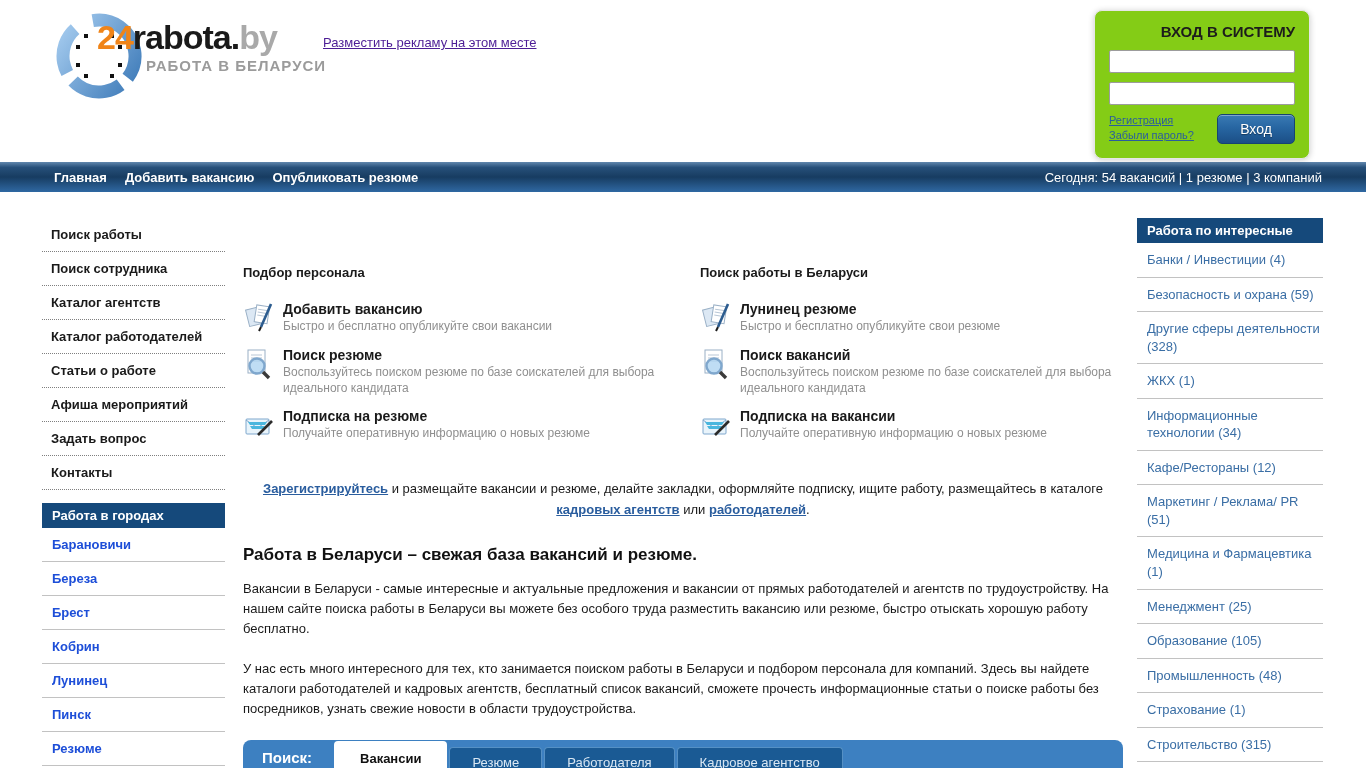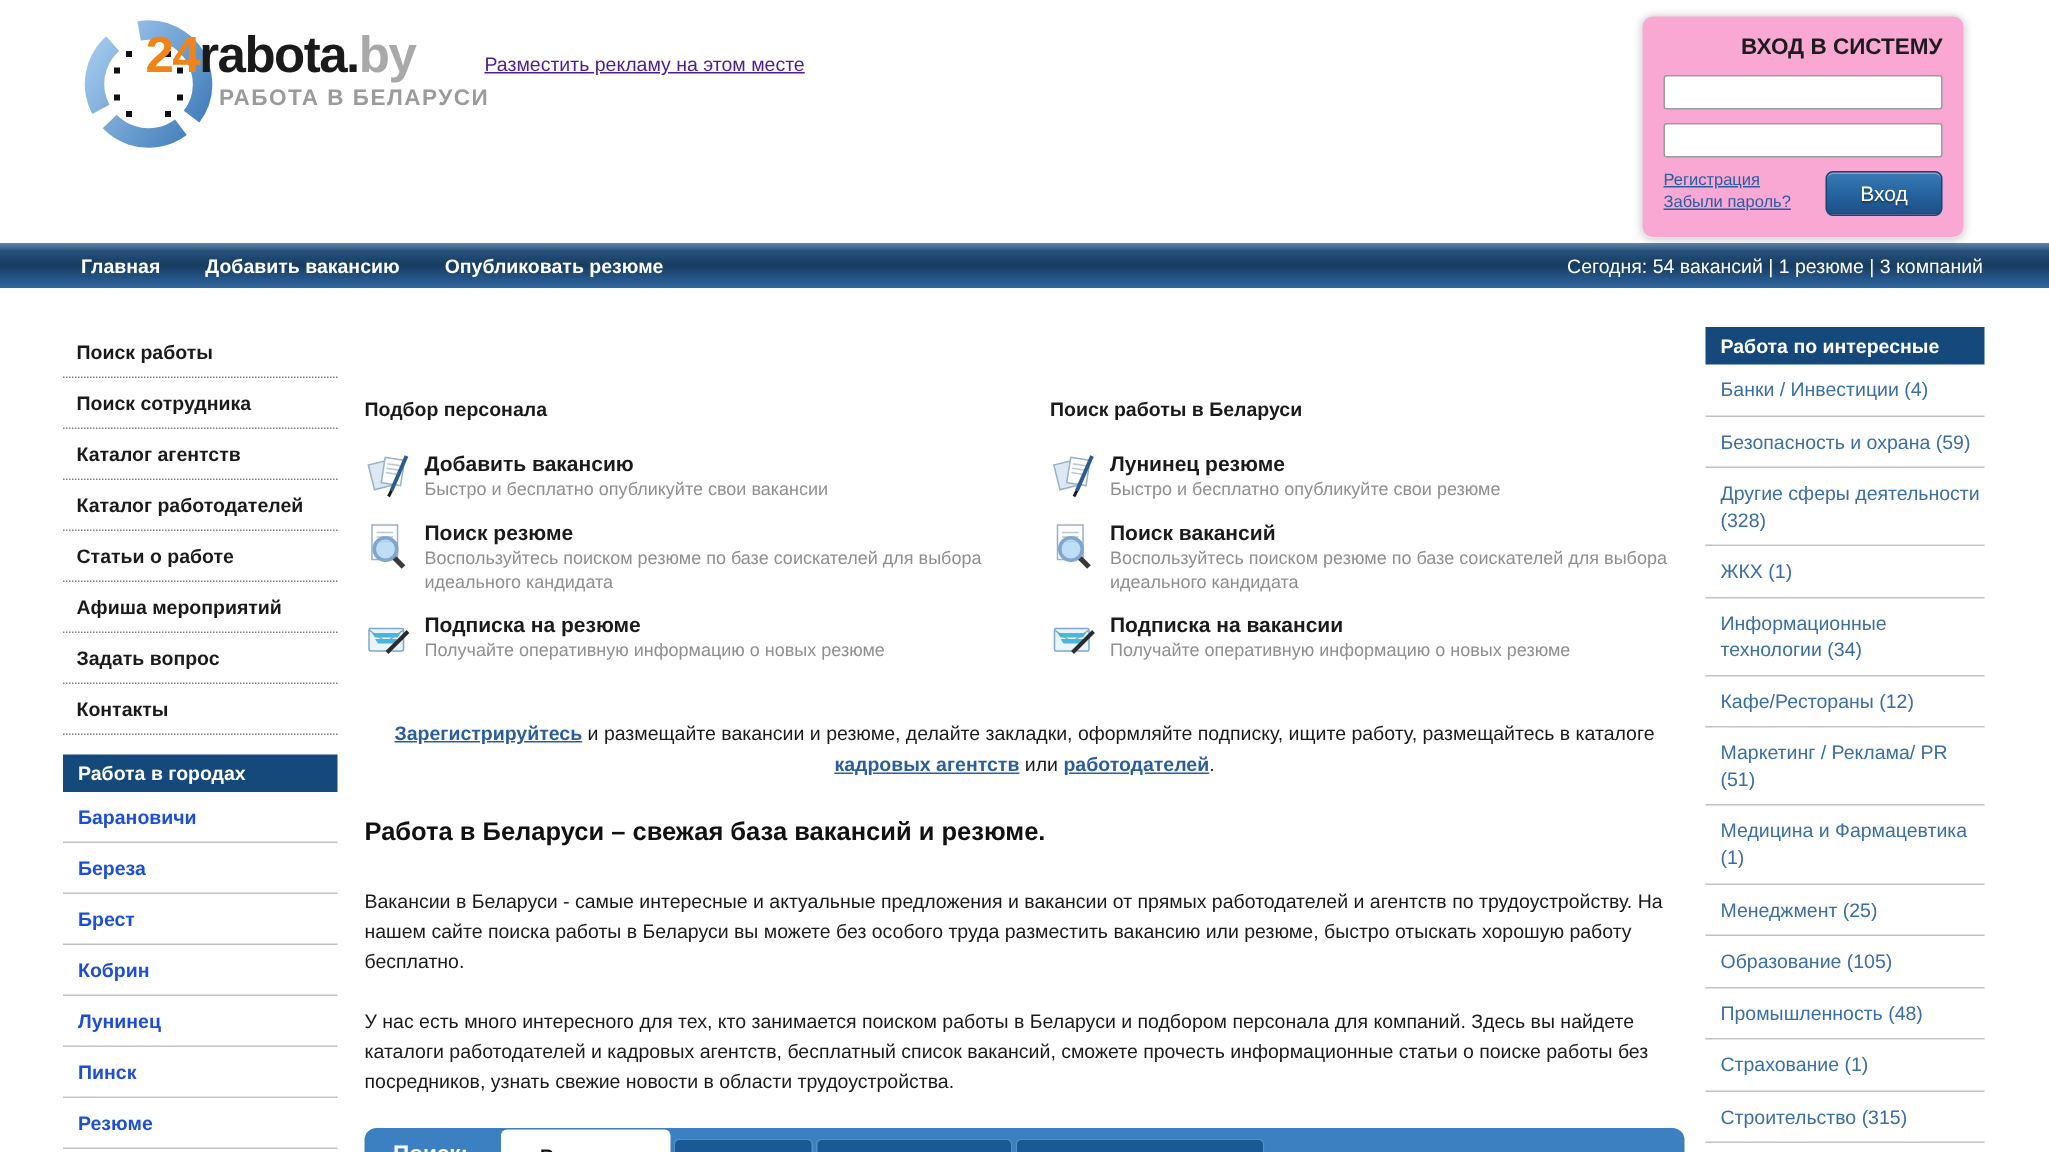--- a/index.html
+++ b/index.html
@@ -14,36 +14,36 @@
   .logo-ring { position:absolute; left:0; top:4px; }
   .logo-text { position:absolute; left:42px; top:10px; font-weight:bold; font-size:34px; letter-spacing:-1px; white-space:nowrap; }
   .logo-24 { color:#f08418; }
   .logo-rabota { color:#1a1a1a; }
   .logo-by { color:#a9a9a9; }
   .logo-tagline { position:absolute; left:91px; top:49px; font-size:15px; font-weight:bold;
                   color:#9b9b9b; letter-spacing:1px; white-space:nowrap; }
   .ad-link { position:absolute; left:323px; top:35px; font-size:13px; color:#4c1d95; text-decoration:underline; }
 
   .login-card { position:absolute; right:56px; top:10px; width:216px; padding:12px 14px 14px;
-                background:#f9a8d4; border:1px solid #e6e6e6; border-radius:8px;
+                background:#84cc16; border:1px solid #e6e6e6; border-radius:8px;
                 box-shadow:0 1px 6px rgba(0,0,0,.2); }
   .login-title { text-align:right; font-size:15px; font-weight:bold; color:#1c1c1c; margin-bottom:10px; }
   .login-input { width:100%; height:23px; border:1px solid #9c9c9c; border-radius:2px;
                  margin-bottom:9px; padding:0 5px; font-size:13px; font-family:inherit; }
   .login-bottom { display:flex; justify-content:space-between; align-items:center; }
   .login-links a { display:block; font-size:11px; color:#2a5d9e; text-decoration:underline; margin-bottom:3px; }
   .login-btn { width:78px; height:30px; border-radius:5px; border:1px solid #164471;
                background:linear-gradient(180deg,#3a7ab4 0%,#2766a2 45%,#1b4f86 100%);
                color:#fff; font-size:14px; font-family:inherit; cursor:pointer;
                box-shadow:inset 0 1px 0 rgba(255,255,255,.35); text-shadow:0 1px 1px rgba(0,0,0,.4); }
 
   
   .nav { height:30px; display:flex; align-items:center; color:#fff; font-size:13px;
          background:linear-gradient(180deg,#6187ad 0%,#27507a 18%,#173c61 50%,#2f68a2 100%); }
-  .nav-items { display:flex; gap:30px; margin-left:54px; font-weight:bold; }
+  .nav-items { display:flex; gap:18px; margin-left:54px; font-weight:bold; }
   .nav-items span { cursor:pointer; }
   .nav-stats { margin-left:auto; margin-right:44px; }
 
   
   .content { display:flex; align-items:flex-start; padding:26px 43px 0 42px; }
   .sidebar-left { width:183px; flex:none; }
   .main { flex:1; min-width:0; margin:0 14px 0 18px; }
   .sidebar-right { width:186px; flex:none; }
 
   
@@ -62,21 +62,21 @@
   .feature-cols { display:grid; grid-template-columns:457px 1fr; padding-top:47px; }
   .col-title { font-weight:bold; font-size:13px; margin-bottom:21px; }
   .feature { display:flex; margin-bottom:12px; }
   .feature-icon { width:34px; height:34px; margin-right:6px; flex:none; }
   .feature-title { font-weight:bold; font-size:14px; margin-bottom:2px; cursor:pointer; }
   .feature-desc { font-size:12px; color:#8f8f8f; line-height:1.3; max-width:372px; }
 
   .register-note { text-align:center; font-size:13px; line-height:1.6; margin-top:25px; }
   .register-note a { color:#2a5d9e; font-weight:bold; text-decoration:underline; }
 
-  .main-heading { font-size:17px; font-weight:bold; margin:24px 0 26px; color:#111; }
+  .main-heading { font-size:17px; font-weight:bold; margin:24px 0 14px; color:#111; }
   .main p { font-size:13px; line-height:1.55; margin-bottom:20px; }
 
   
   .search-panel { margin-top:7px; background:#3d80c1; border-radius:8px 8px 0 0; height:170px; }
   .search-head { display:flex; align-items:flex-end; height:36px; padding-left:19px; }
   .search-label { align-self:center; color:#fff; font-weight:bold; font-size:15px; margin-right:22px; }
   .tab { height:29px; line-height:29px; padding:0 22px; background:#1a5a94; color:#d9e7f3;
          font-size:13px; border:1px solid #5590c4; border-bottom:none;
          border-radius:4px 4px 0 0; margin-right:2px; cursor:pointer; white-space:nowrap; }
   .tab.active { height:35px; line-height:35px; background:#fff; color:#111; font-weight:bold;

